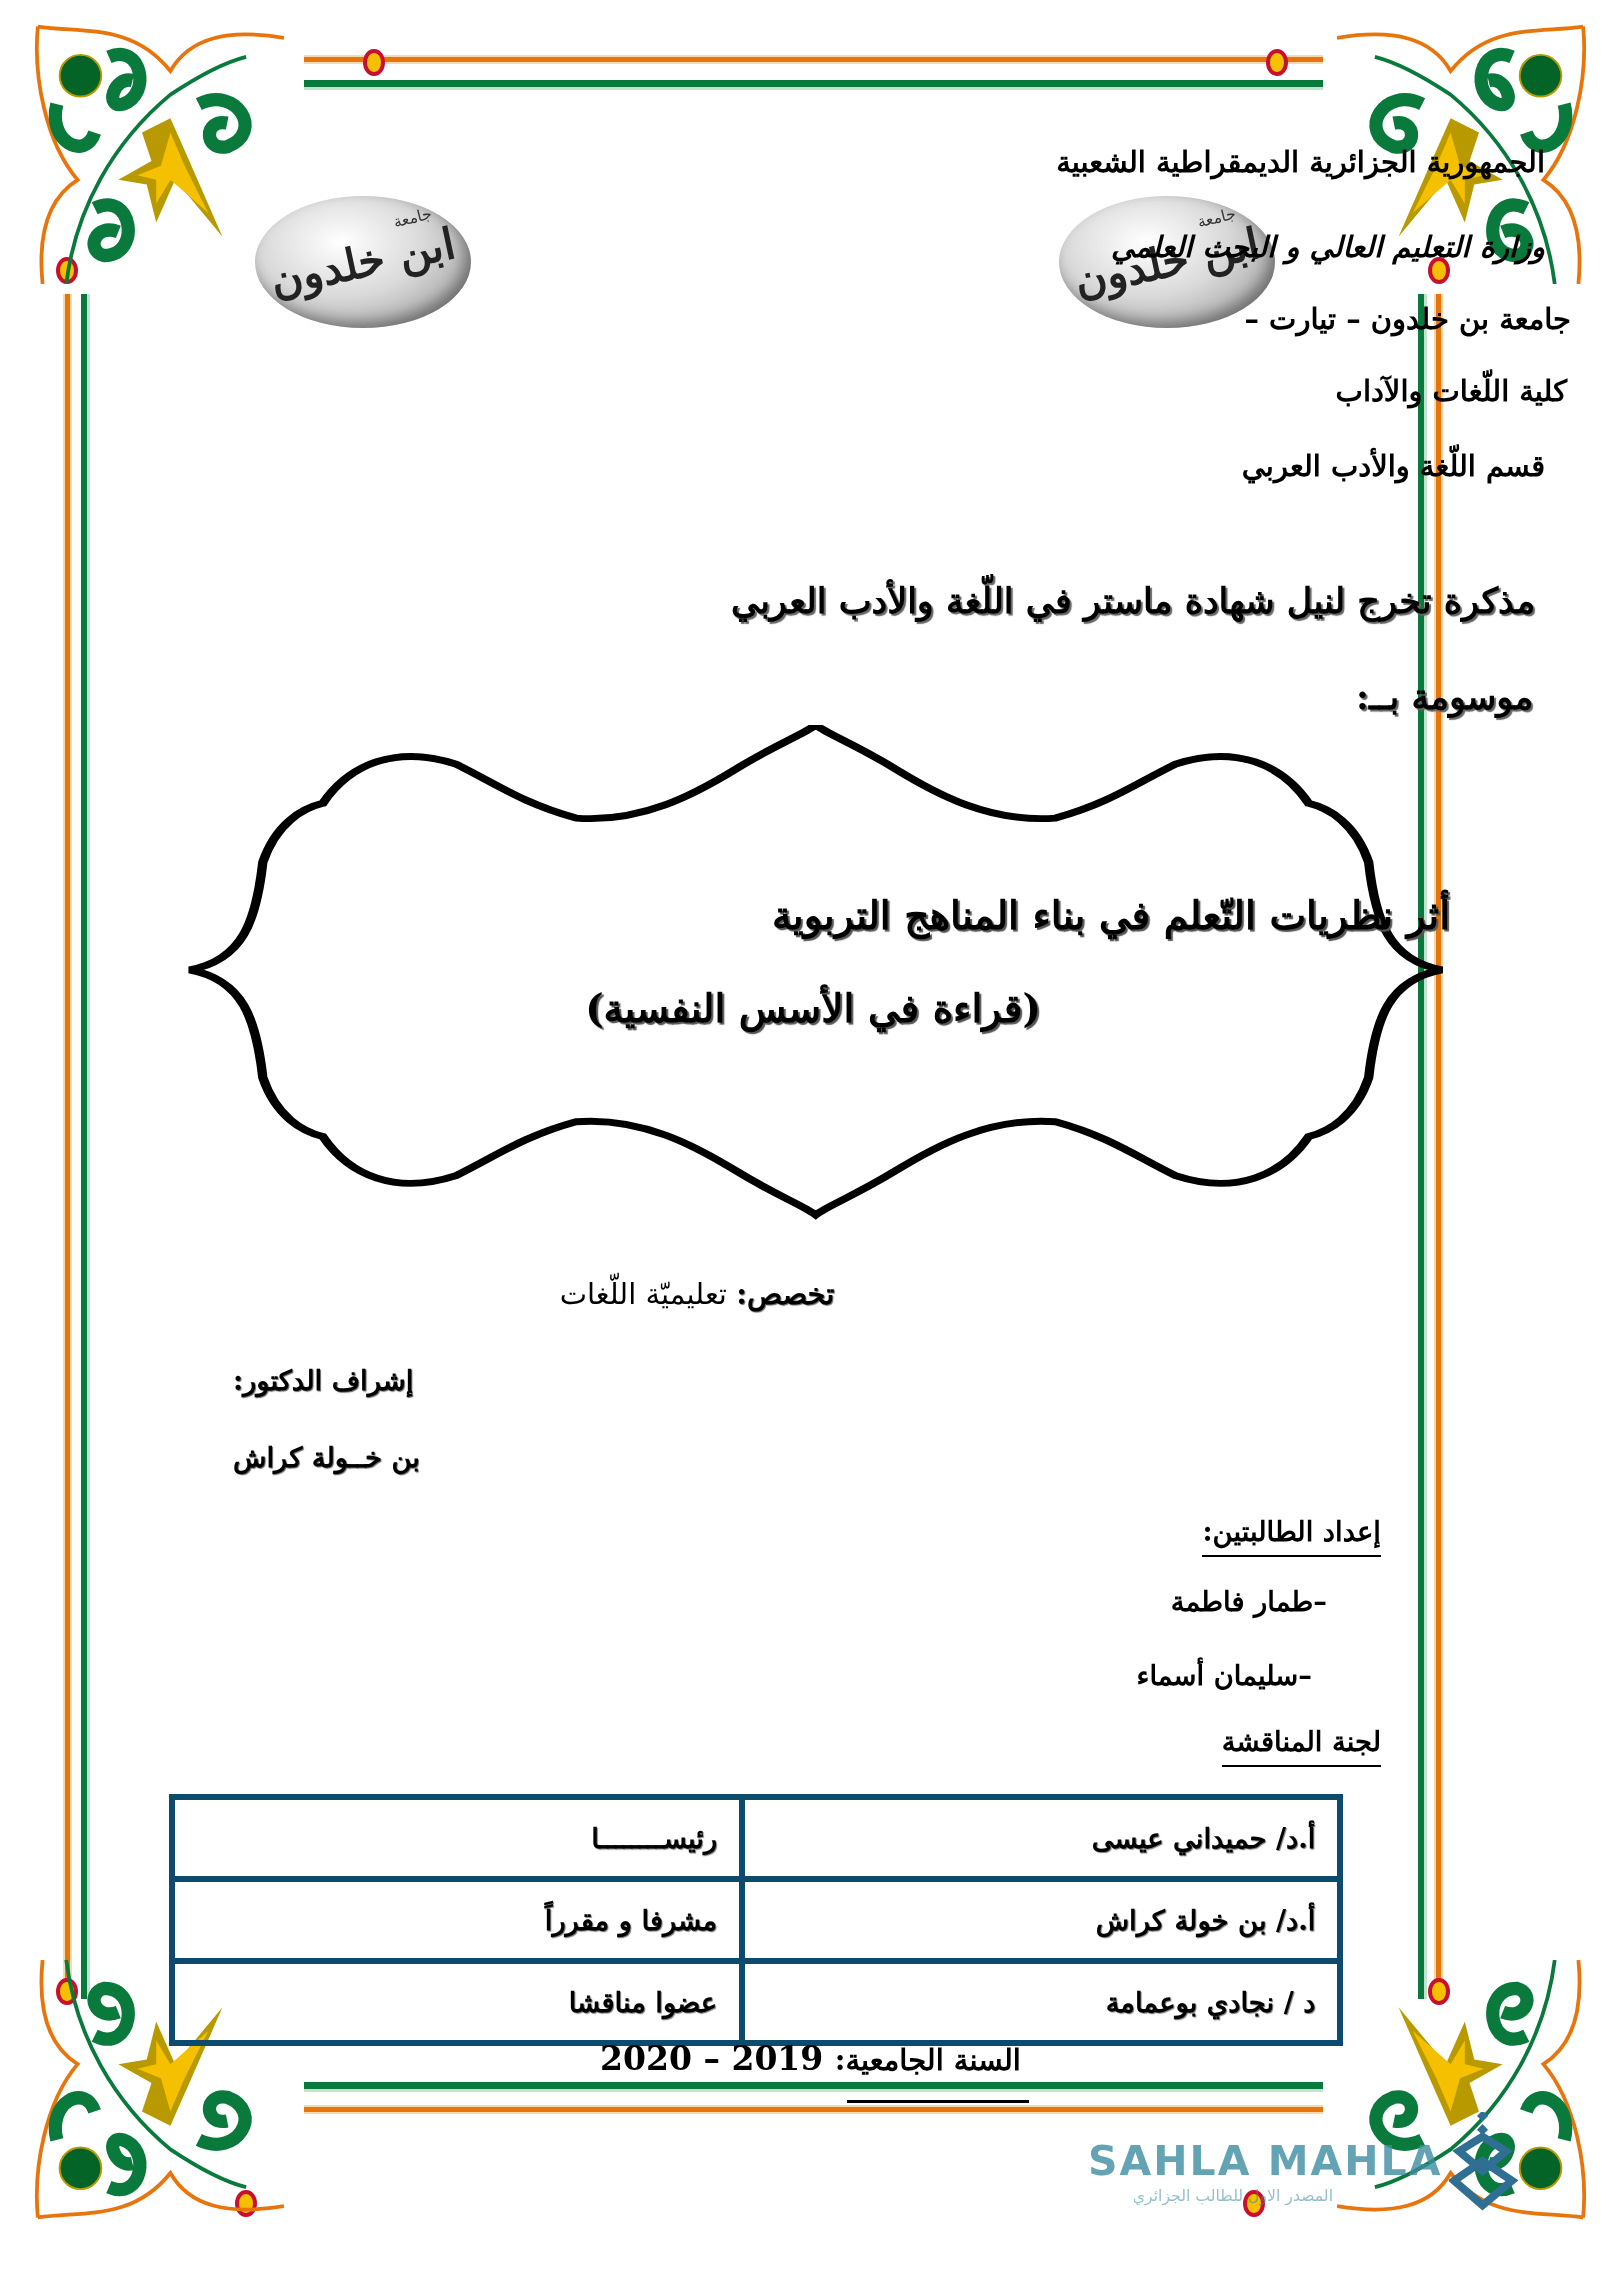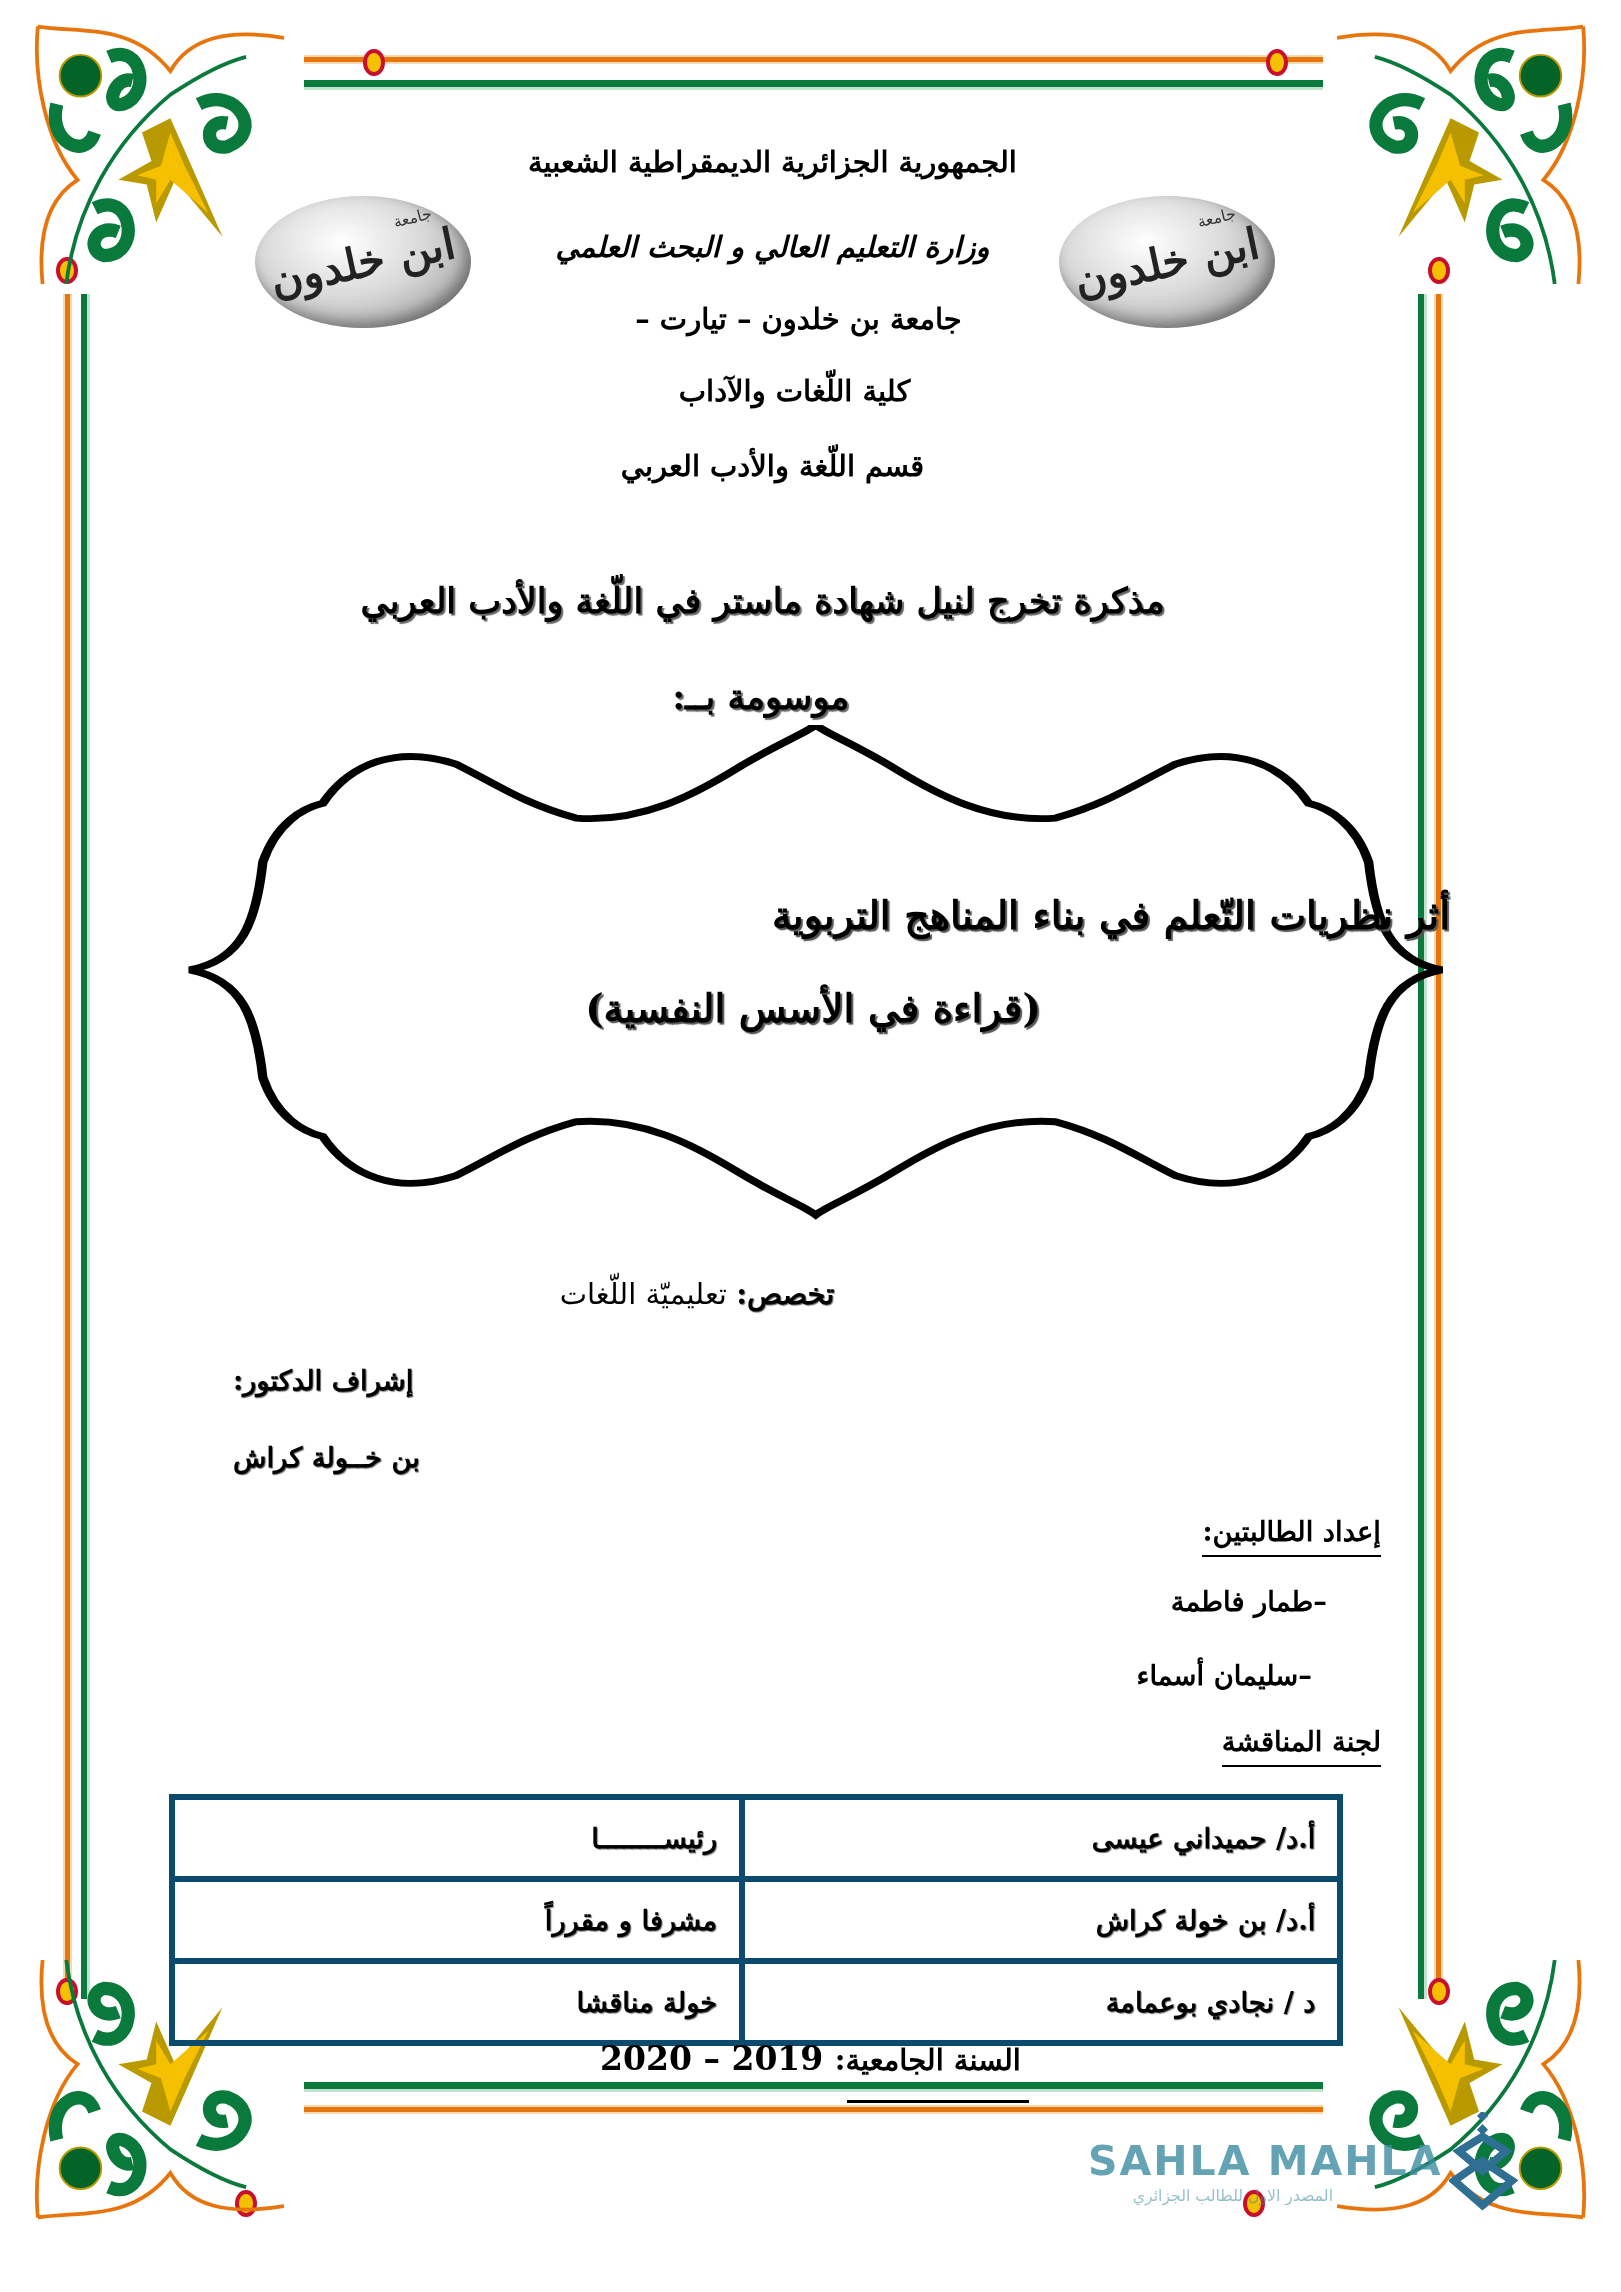--- a/index.html
+++ b/index.html
@@ -7,21 +7,21 @@
            font-family: "DejaVu Serif", "Liberation Serif", serif; color: #000; }
     .abs { position: absolute; }
     .frame-line { position: absolute; }
     .o-h { height: 4.9px; background: #e8740c; box-shadow: 0 -2px 0 #f7d9b0, 0 2px 0 #f7d9b0; }
     .g-h { height: 6.9px; background: #0a7a3c; box-shadow: 0 2.9px 0 #bfe2cc; }
     .o-v { width: 4.9px; background: #e8740c; box-shadow: -2px 0 0 #f7d9b0, 2px 0 0 #f7d9b0; }
     .g-v { width: 5.9px; background: #0a7a3c; box-shadow: 2.9px 0 0 #bfe2cc; }
     .bead { position: absolute; width: 21.6px; height: 27.4px; border-radius: 50%;
             border: 4.9px solid #c8102e; background: #f5c000; box-sizing: border-box; }
     .corner { position: absolute; width: 284px; height: 284px; }
-    .header-line { position: absolute; left: 0; width: 1545px; text-align: center;
+    .header-line { position: absolute; left: 0; width: 1545px; text-align: right;
                    direction: rtl; font-weight: bold; }
     .h1 { font-size: 29px; }
     .seal { position: absolute; width: 216px; height: 132px; border-radius: 50%;
             background: radial-gradient(ellipse at 40% 35%, #ffffff 0%, #d9d9d9 45%, #8a8a8a 100%);
             box-shadow: inset -5.9px -5.9px 13.7px rgba(0,0,0,0.35); display: flex;
             align-items: center; justify-content: center; overflow: hidden; }
     .seal-text { font-size: 43px; font-weight: bold; color: #222; direction: rtl;
                  transform: rotate(-12deg); font-family: "DejaVu Serif", serif; }
     .seal-small { position: absolute; top: 11.8px; right: 39px; font-size: 15.7px; color: #333;
                   transform: rotate(-14deg); }
@@ -208,21 +208,21 @@
       <tr>
     <td class="name">أ.د/ حميداني عيسى</td>
     <td class="role">رئيســــــــا</td>
   </tr>
   <tr>
     <td class="name">أ.د/ بن خولة كراش</td>
     <td class="role">مشرفا و مقرراً</td>
   </tr>
   <tr>
     <td class="name">د  /  نجادي بوعمامة</td>
-    <td class="role">خولة مناقشا</td>
+    <td class="role">عضوا مناقشا</td>
   </tr>
 </tbody>
   </table>
 
 <div class="year">
   <span class="lbl">السنة الجامعية:</span>
   <span>2019 – 2020</span>
 </div>
 <div class="year-underline"></div>
 

